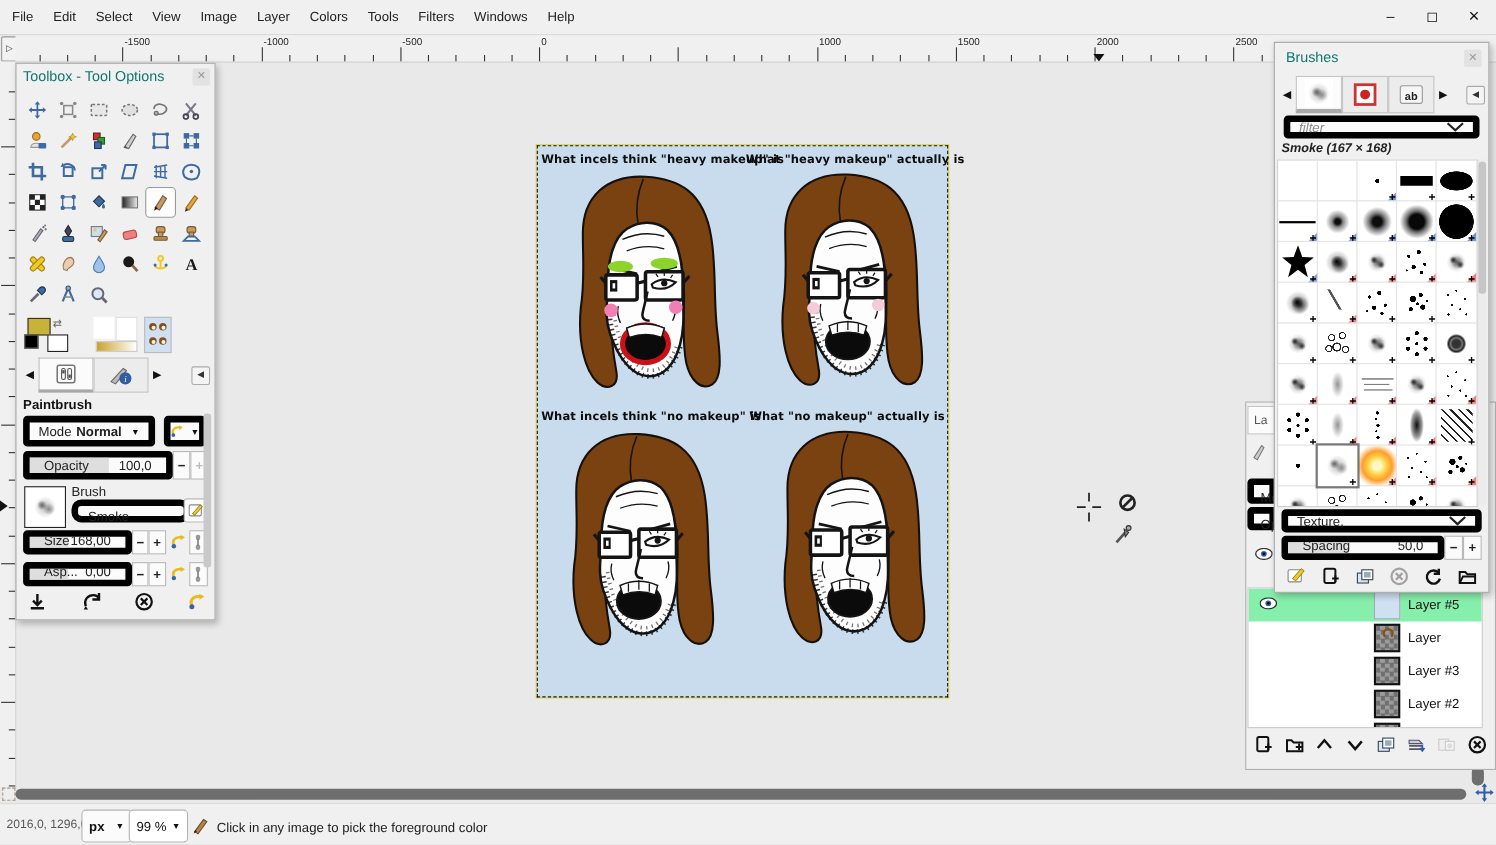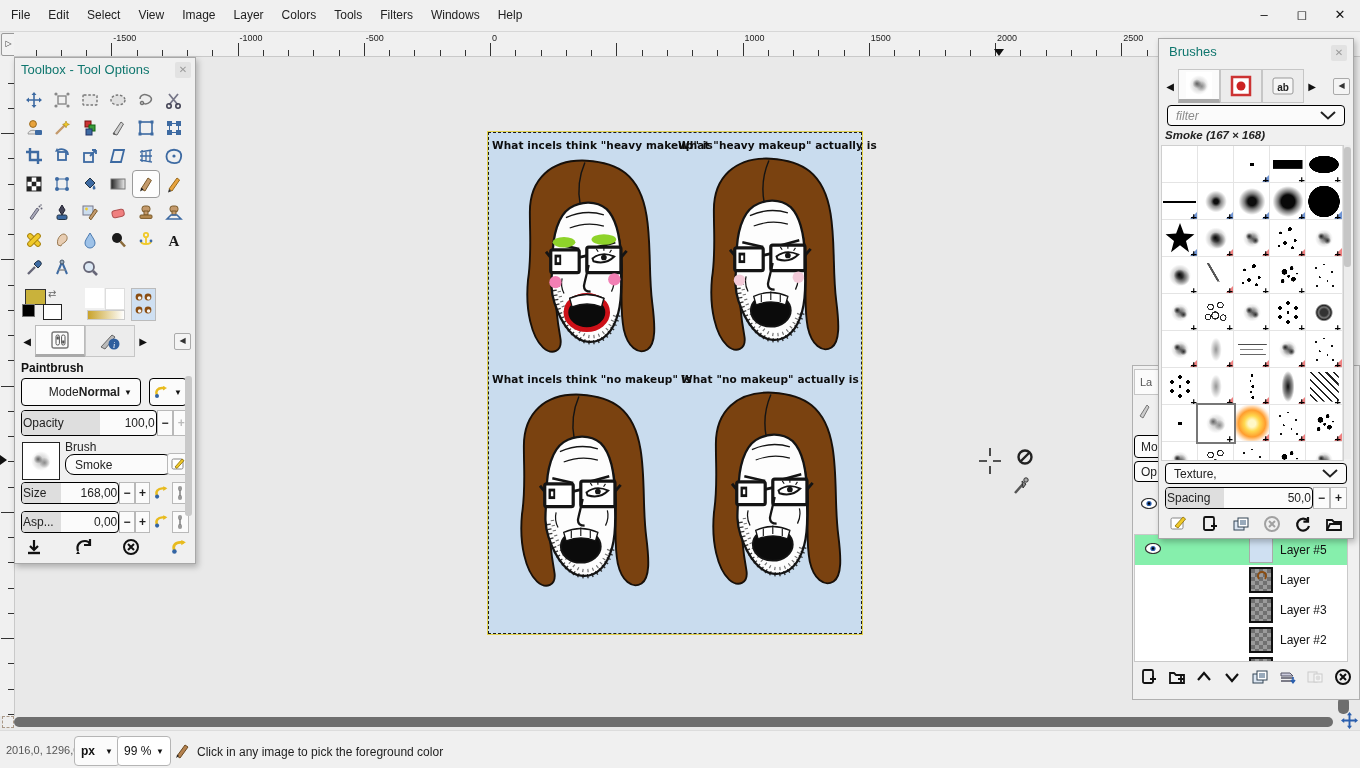--- a/index.html
+++ b/index.html
@@ -37,40 +37,40 @@
   
   #statusbar{position:absolute;left:0;top:730px;width:1360px;height:38px;background:#f0f0f0;border-top:1px solid #dcdcdc;}
   #pos-label{position:absolute;left:6px;top:13px;color:#555;font-size:11px;}
   .sb-drop{position:absolute;top:5px;height:28px;background:#fbfbfb;border:1px solid #b5b5b5;border-radius:4px;display:flex;align-items:center;justify-content:space-between;padding:0 6px;font-weight:bold;font-size:12px;color:#111;}
   #unit-drop{left:74px;width:32px;}
   #zoom-drop{left:117px;width:40px;font-weight:normal;}
   .dd-arrow{font-size:8px;color:#111;margin-left:4px;}
   #sb-brush-icon{position:absolute;left:174px;top:10px;}
   #sb-msg{position:absolute;left:197px;top:14px;font-size:12px;color:#222;}
   
-  .pill{background:#fbfbfb;border:1px solid #000000;border-radius:4px;box-sizing:border-box;}
+  .pill{background:#fbfbfb;border:6px solid #000000;border-radius:4px;box-sizing:border-box;}
   .panelwin{position:absolute;background:#f0f0f0;border:1px solid #a8a8a8;box-shadow:2px 3px 6px rgba(0,0,0,.25);}
   .ptitle{font-size:13px;color:#0f766e;}
   .closebox{position:absolute;width:16px;height:16px;background:#e2e2e2;color:#9a9a9a;text-align:center;line-height:15px;font-size:10px;border-radius:2px;}
   
   #toolbox{left:14px;top:57px;width:180px;height:505px;}
   #tb-title{position:absolute;left:6px;top:4px;}
   #tb-close{right:4px;top:4px;}
   #toolgrid{position:absolute;left:5px;top:28px;width:172px;display:flex;flex-wrap:wrap;}
   .tool{width:28px;height:28px;display:flex;align-items:center;justify-content:center;border-radius:4px;}
   .tool.selected{background:#fdfdfd;border:1px solid #9a9a9a;box-sizing:border-box;}
   #colorarea{position:absolute;left:6px;top:230px;width:168px;height:36px;}
   #tab-strip{position:absolute;left:4px;top:266px;width:172px;height:34px;display:flex;align-items:center;}
   .tabarrow{width:16px;text-align:center;color:#111;font-size:10px;}
   .ttab{width:50px;height:32px;display:flex;align-items:center;justify-content:center;border:1px solid #c6c6c6;background:#ececec;box-sizing:border-box;}
   .ttab.selected{background:#fbfbfb;border-color:#bbb;border-bottom:3px solid #a9a9a9;}
   .collapsebtn{margin-left:auto;width:15px;height:15px;border:1px solid #aaa;border-radius:2px;background:#f4f4f4;font-size:8px;line-height:14px;text-align:center;color:#333;}
   #po-title{position:absolute;left:6px;top:303px;font-weight:bold;color:#111;}
   .row{position:absolute;display:flex;align-items:center;}
-  .spin-pill{position:relative;overflow:hidden;display:flex;align-items:center;justify-content:space-between;padding:0 1px;}
+  .spin-pill{position:relative;overflow:hidden;display:flex;align-items:flex-end;justify-content:space-between;padding:0 13px;}
   .spin-fill{position:absolute;left:0;top:0;bottom:0;background:#dedede;z-index:0;}
   .spin-pill span{position:relative;z-index:1;}
   .mini-btn{display:flex;align-items:center;justify-content:center;background:#fbfbfb;border:1px solid #b9b9b9;box-sizing:border-box;font-weight:bold;}
   .sb-scroll{position:absolute;width:7px;border-radius:3px;background:#c9c9c9;}
   
   #brushes{left:1158px;top:38px;width:194px;height:499px;}
   #br-title{position:absolute;left:10px;top:5px;}
   #br-close{right:6px;top:6px;}
   #br-tabs{position:absolute;left:3px;top:28px;width:188px;height:38px;display:flex;align-items:center;}
   .brtab{width:42px;height:34px;display:flex;align-items:center;justify-content:center;border:1px solid #c6c6c6;background:#ececec;box-sizing:border-box;}
@@ -639,21 +639,21 @@
             <circle cx="16" cy="13" r="5.5" fill="#2f5f9e"></circle>
             <text x="16" y="16.5" font-size="8" fill="#fff" text-anchor="middle" font-family="Liberation Serif,serif" font-style="italic">i</text>
           </svg>
       </div>
       <div class="tabarrow">▶</div>
       <div class="collapsebtn">◀</div>
     </div>
     <div id="po-title">Paintbrush</div>
 
     <div class="row" style="left:6px;top:320px;width:168px;">
-      <div class="pill" style="width:120px;height:28px;display:flex;align-items:center;justify-content:flex-end;padding:0 8px;">
+      <div class="pill" style="width:120px;height:28px;display:flex;align-items:center;justify-content:space-between;padding:0 8px;">
         <span>Mode</span>
         <span style="font-weight:bold;">Normal</span>
         <span class="dd-arrow">▼</span>
       </div>
       <div class="pill" style="margin-left:8px;width:38px;height:28px;display:flex;align-items:center;justify-content:center;gap:2px;">
         <svg width="14" height="13" viewBox="0 0 14 13">
             <path d="M3,9 C1,5 4,2 8,2 L11,2" fill="none" stroke="#e8bb1e" stroke-width="2.4"></path>
             <path d="M9,0 L13,2 L9,4.6 Z" fill="#e8bb1e"></path>
             <circle cx="3" cy="10" r="2" fill="#3465a4"></circle>
           </svg>

